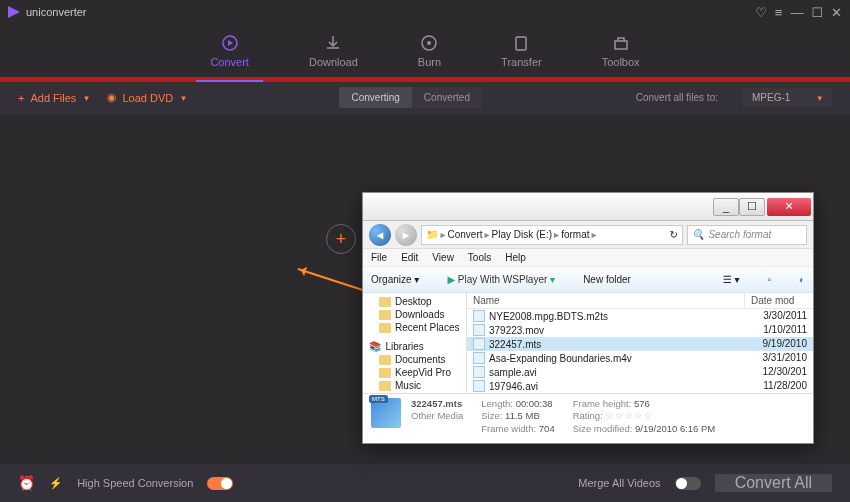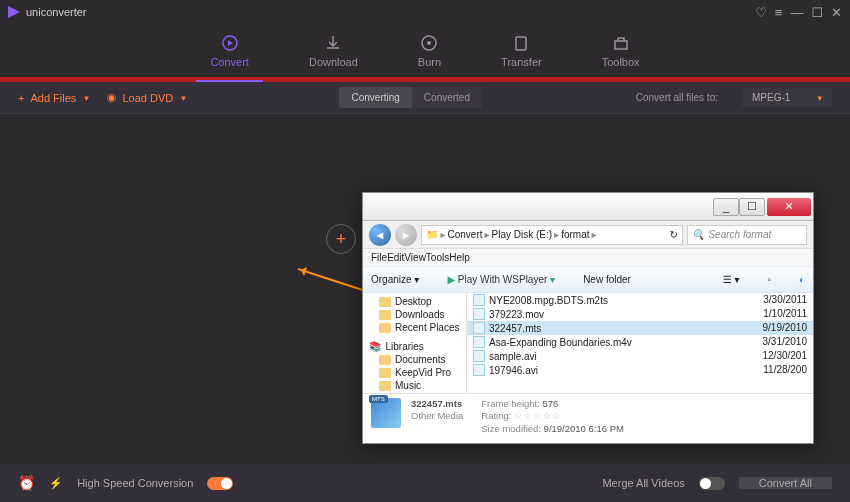--- a/index.html
+++ b/index.html
@@ -30,33 +30,33 @@
 .main { position: absolute; top: 114px; left: 0; right: 0; bottom: 38px; background: #2d2a2e; }
 .plus-circle { position: absolute; top: 110px; left: 326px; width: 30px; height: 30px; border: 1px solid #666; border-radius: 50%; display: flex; align-items: center; justify-content: center; color: #ff7a3c; font-size: 18px; cursor: pointer; }
 
 .bottombar { position: absolute; bottom: 0; left: 0; right: 0; height: 38px; background: #34303a; display: flex; align-items: center; padding: 0 18px; font-size: 11px; gap: 14px; }
 .clock { color: #9a9299; font-size: 14px; }
 .bolt { color: #ff7a3c; }
 .toggle { width: 26px; height: 13px; background: #ff7a3c; border-radius: 7px; position: relative; }
 .toggle::after { content: ''; position: absolute; width: 11px; height: 11px; background: #fff; border-radius: 50%; top: 1px; left: 14px; }
 .toggle.off { background: #555; }
 .toggle.off::after { left: 1px; }
-.conv-all-btn { background: #4a4650; padding: 0 20px; font-size: 11px; color: #aaa; cursor: pointer; }
+.conv-all-btn { background: #4a4650; padding: 0 20px; font-size: 16px; color: #aaa; cursor: pointer; }
 
 
 .dialog { position: absolute; top: 192px; left: 362px; width: 452px; height: 252px; background: #fff; border: 1px solid #8a8a8a; box-shadow: 0 4px 20px rgba(0,0,0,0.5); color: #222; font-size: 11px; }
 .dlg-title { height: 28px; background: linear-gradient(#fdfdfd, #e8e8e8); border-bottom: 1px solid #bbb; display: flex; align-items: center; justify-content: flex-end; padding: 0 2px; }
 .dlg-close { width: 44px; height: 18px; background: linear-gradient(#e67, #c23); border-radius: 2px; color: #fff; display: flex; align-items: center; justify-content: center; font-size: 11px; cursor: pointer; margin-left: 2px; }
 .dlg-min { width: 26px; height: 18px; background: linear-gradient(#f5f5f5,#ddd); border: 1px solid #aaa; border-radius: 2px; display: flex; align-items: center; justify-content: center; }
 .dlg-nav { height: 28px; background: #f0f0f0; display: flex; align-items: center; padding: 0 6px; gap: 4px; border-bottom: 1px solid #ddd; }
 .navball { width: 22px; height: 22px; border-radius: 50%; background: radial-gradient(circle at 30% 30%, #7bf, #369); display: flex; align-items: center; justify-content: center; color: #fff; font-size: 11px; cursor: pointer; }
 .breadcrumb { flex: 1; height: 20px; background: #fff; border: 1px solid #ccc; display: flex; align-items: center; font-size: 10px; padding: 0 4px; gap: 2px; }
 .breadcrumb span.sep { color: #888; }
 .searchbox { width: 120px; height: 20px; background: #fff; border: 1px solid #ccc; font-size: 10px; padding: 0 4px; color: #888; font-style: italic; display: flex; align-items: center; gap: 4px; }
-.dlg-menu { height: 18px; display: flex; align-items: center; padding: 0 8px; font-size: 10px; background: #f7f7f7; border-bottom: 1px solid #eee; }
+.dlg-menu { height: 18px; display: flex; align-items: center; gap: 14px; padding: 0 8px; font-size: 10px; background: #f7f7f7; border-bottom: 1px solid #eee; }
 .dlg-cmdbar { height: 26px; background: linear-gradient(#fafdff,#e6f0f8); display: flex; align-items: center; gap: 28px; padding: 0 8px; font-size: 10px; border-bottom: 1px solid #d8e4ef; }
 .dlg-body { display: flex; height: 100px; }
 .dlg-tree { width: 104px; border-right: 1px solid #e0e0e0; overflow: hidden; font-size: 10px; padding: 2px 0; }
 .tree-item { padding: 1px 2px 1px 16px; display: flex; align-items: center; gap: 4px; white-space: nowrap; }
 .tree-item.lib { padding-left: 6px; margin-top: 6px; }
 .tree-icn { width: 12px; height: 10px; background: #f3d17a; border-radius: 1px; display: inline-block; }
 .dlg-list { flex: 1; overflow: hidden; }
 .list-hdr { display: flex; font-size: 10px; color: #555; border-bottom: 1px solid #e8e8e8; }
 .list-hdr div:first-child { flex: 1; padding: 2px 6px; border-right: 1px solid #e8e8e8; }
 .list-hdr div:last-child { width: 68px; padding: 2px 6px; }
@@ -247,20 +247,24 @@
       <div class="tree-item">
           <span class="tree-icn"></span>
           <span>KeepVid Pro</span>
         </div>
       <div class="tree-item">
           <span class="tree-icn"></span>
           <span>Music</span>
         </div>
     </div>
     <div class="dlg-list">
+      <div class="list-hdr">
+        <div>Name</div>
+          <div>Date mod</div>
+      </div>
       <div class="list-row">
           <div class="fn">
             <span class="ficon"></span>
             <span>NYE2008.mpg.BDTS.m2ts</span>
           </div>
           <div class="dt">3/30/2011</div>
         </div>
       <div class="list-row">
           <div class="fn">
             <span class="ficon"></span>
@@ -300,19 +304,24 @@
     </div>
   </div>
   <div class="dlg-detail">
     <div class="thumb"></div>
     <div class="det-cols">
       <div class="det-col">
         <div><b>322457.mts</b></div>
         <div style="color:#888">Other Media</div>
       </div>
       <div class="det-col">
+        <div><span class="det-k">Length:</span> <span>00:00:38</span></div>
+        <div><span class="det-k">Size:</span> <span>11.5 MB</span></div>
+        <div><span class="det-k">Frame width:</span> <span>704</span></div>
+      </div>
+      <div class="det-col">
         <div><span class="det-k">Frame height:</span> <span>576</span></div>
         <div><span class="det-k">Rating:</span> <span class="stars">☆☆☆☆☆</span></div>
         <div><span class="det-k">Size modified:</span> <span>9/19/2010 6:16 PM</span></div>
       </div>
     </div>
   </div>
 </div>
 
 </body></html>

